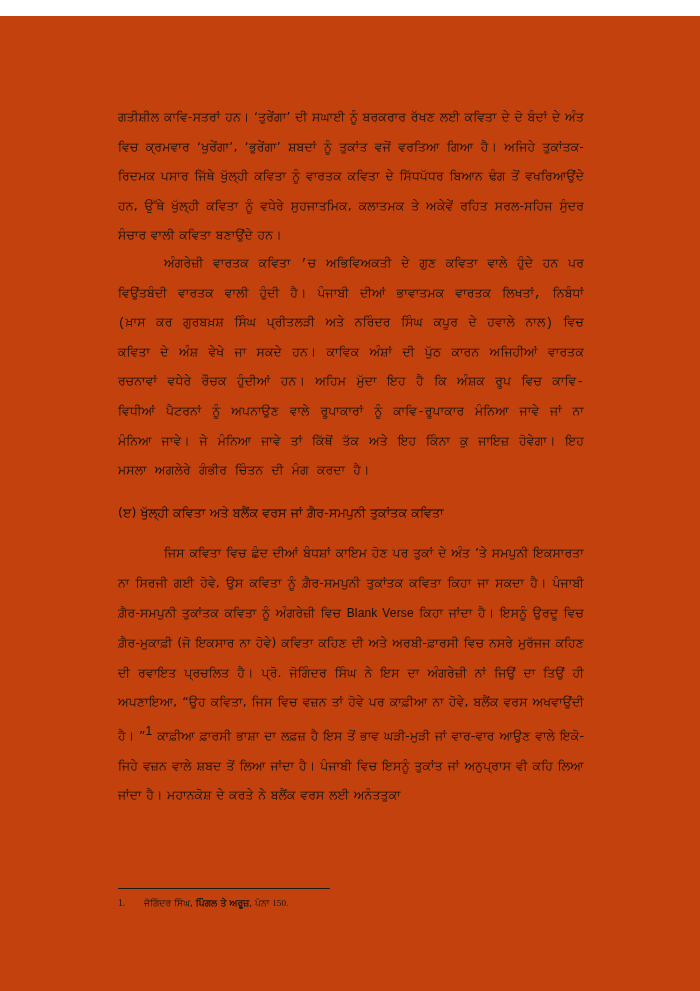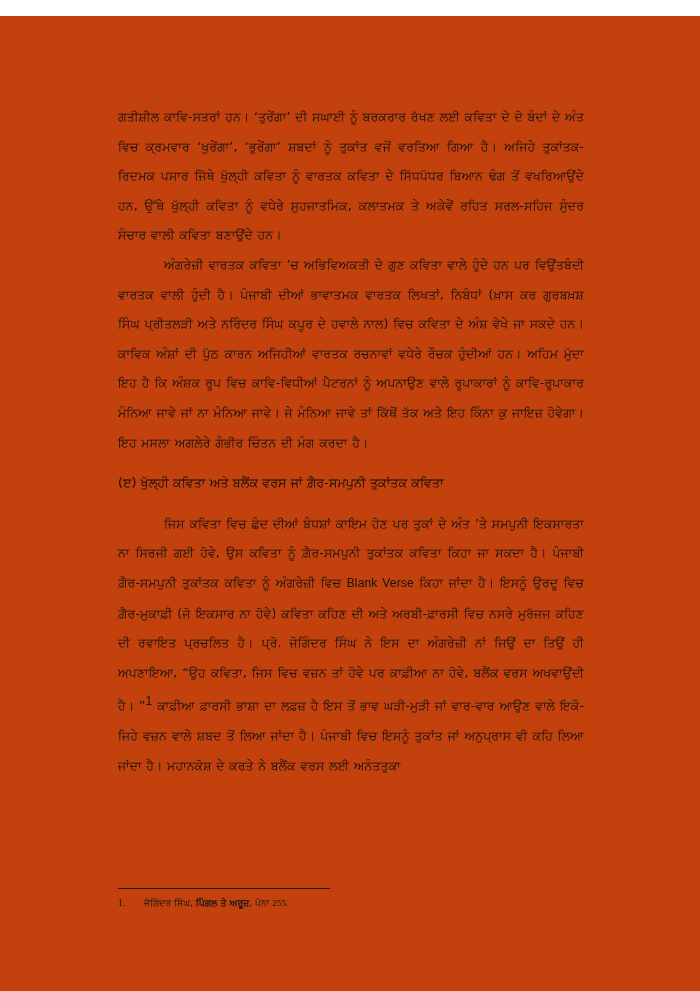--- a/index.html
+++ b/index.html
@@ -36,20 +36,21 @@
     line-height: 29.6px;
     letter-spacing: 0.15px;
     word-spacing: 0.5px;
     color: #121212;
   }
   .para.indent {
     text-indent: 46px;
   }
   .para + .para {
     margin-top: 0;
+    font-family: Liberation Mono, monospace;
   }
   .spacer-sm { height: 11px; }
   .heading {
     font-family: "DejaVu Sans", "Liberation Sans", sans-serif;
     font-size: 12.6px;
     font-weight: normal;
     line-height: 29.6px;
     color: #0b0b0b;
     text-align: left;
     letter-spacing: 0.1px;
@@ -121,18 +122,18 @@
     <div class="spacer-sm"></div>
 
     <p class="para indent"><span>ਜਿਸ ਕਵਿਤਾ ਵਿਚ ਛੰਦ ਦੀਆਂ ਬੰਧਸ਼ਾਂ ਕਾਇਮ ਹੋਣ ਪਰ ਤੁਕਾਂ ਦੇ ਅੰਤ ’ਤੇ ਸਮਪੁਨੀ ਇਕਸਾਰਤਾ ਨਾ ਸਿਰਜੀ ਗਈ ਹੋਵੇ, ਉਸ ਕਵਿਤਾ ਨੂੰ ਗ਼ੈਰ-ਸਮਪੁਨੀ ਤੁਕਾਂਤਕ ਕਵਿਤਾ ਕਿਹਾ ਜਾ ਸਕਦਾ ਹੈ। ਪੰਜਾਬੀ ਗ਼ੈਰ-ਸਮਪੁਨੀ ਤੁਕਾਂਤਕ ਕਵਿਤਾ ਨੂੰ ਅੰਗਰੇਜ਼ੀ ਵਿਚ </span><span class="latin">Blank Verse</span><span> ਕਿਹਾ ਜਾਂਦਾ ਹੈ। ਇਸਨੂੰ ਉਰਦੂ ਵਿਚ ਗ਼ੈਰ-ਮੁਕਾਫ਼ੀ (ਜੋ ਇਕਸਾਰ ਨਾ ਹੋਵੇ) ਕਵਿਤਾ ਕਹਿਣ ਦੀ ਅਤੇ ਅਰਬੀ-ਫ਼ਾਰਸੀ ਵਿਚ ਨਸਰੇ ਮੁਰੱਜਜ ਕਹਿਣ ਦੀ ਰਵਾਇਤ ਪ੍ਰਚਲਿਤ ਹੈ। ਪ੍ਰੋ. ਜੋਗਿੰਦਰ ਸਿੰਘ ਨੇ ਇਸ ਦਾ ਅੰਗਰੇਜ਼ੀ ਨਾਂ ਜਿਉਂ ਦਾ ਤਿਉਂ ਹੀ ਅਪਣਾਇਆ, “ਉਹ ਕਵਿਤਾ, ਜਿਸ ਵਿਚ ਵਜ਼ਨ ਤਾਂ ਹੋਵੇ ਪਰ ਕਾਫ਼ੀਆ ਨਾ ਹੋਵੇ, ਬਲੈਂਕ ਵਰਸ ਅਖਵਾਉਂਦੀ ਹੈ। ”</span><sup class="latin">1</sup><span> ਕਾਫ਼ੀਆ ਫ਼ਾਰਸੀ ਭਾਸ਼ਾ ਦਾ ਲਫ਼ਜ਼ ਹੈ ਇਸ ਤੋਂ ਭਾਵ ਘੜੀ-ਮੁੜੀ ਜਾਂ ਵਾਰ-ਵਾਰ ਆਉਣ ਵਾਲੇ ਇਕੋ-ਜਿਹੇ ਵਜ਼ਨ ਵਾਲੇ ਸ਼ਬਦ ਤੋਂ ਲਿਆ ਜਾਂਦਾ ਹੈ। ਪੰਜਾਬੀ ਵਿਚ ਇਸਨੂੰ ਤੁਕਾਂਤ ਜਾਂ ਅਨੁਪ੍ਰਾਸ ਵੀ ਕਹਿ ਲਿਆ ਜਾਂਦਾ ਹੈ। ਮਹਾਨਕੋਸ਼ ਦੇ ਕਰਤੇ ਨੇ ਬਲੈਂਕ ਵਰਸ ਲਈ ਅਨੰਤਤੁਕਾ</span></p>
 
   </div>
 
   <div class="footnote-area">
     <div class="footnote-rule"></div>
     <div class="footnote">
       <span class="footnote-num">1.</span>
-      <span class="footnote-text"><span>ਜੋਗਿੰਦਰ ਸਿੰਘ, </span><b>ਪਿੰਗਲ ਤੇ ਅਰੂਜ਼</b><span>, ਪੰਨਾ </span><span class="num">255.</span></span>
+      <span class="footnote-text"><span>ਜੋਗਿੰਦਰ ਸਿੰਘ, </span><b>ਪਿੰਗਲ ਤੇ ਅਰੂਜ਼</b><span>, ਪੰਨਾ </span><span class="num">150.</span></span>
     </div>
   </div>
 
 
 </div>
 
 </body></html>

